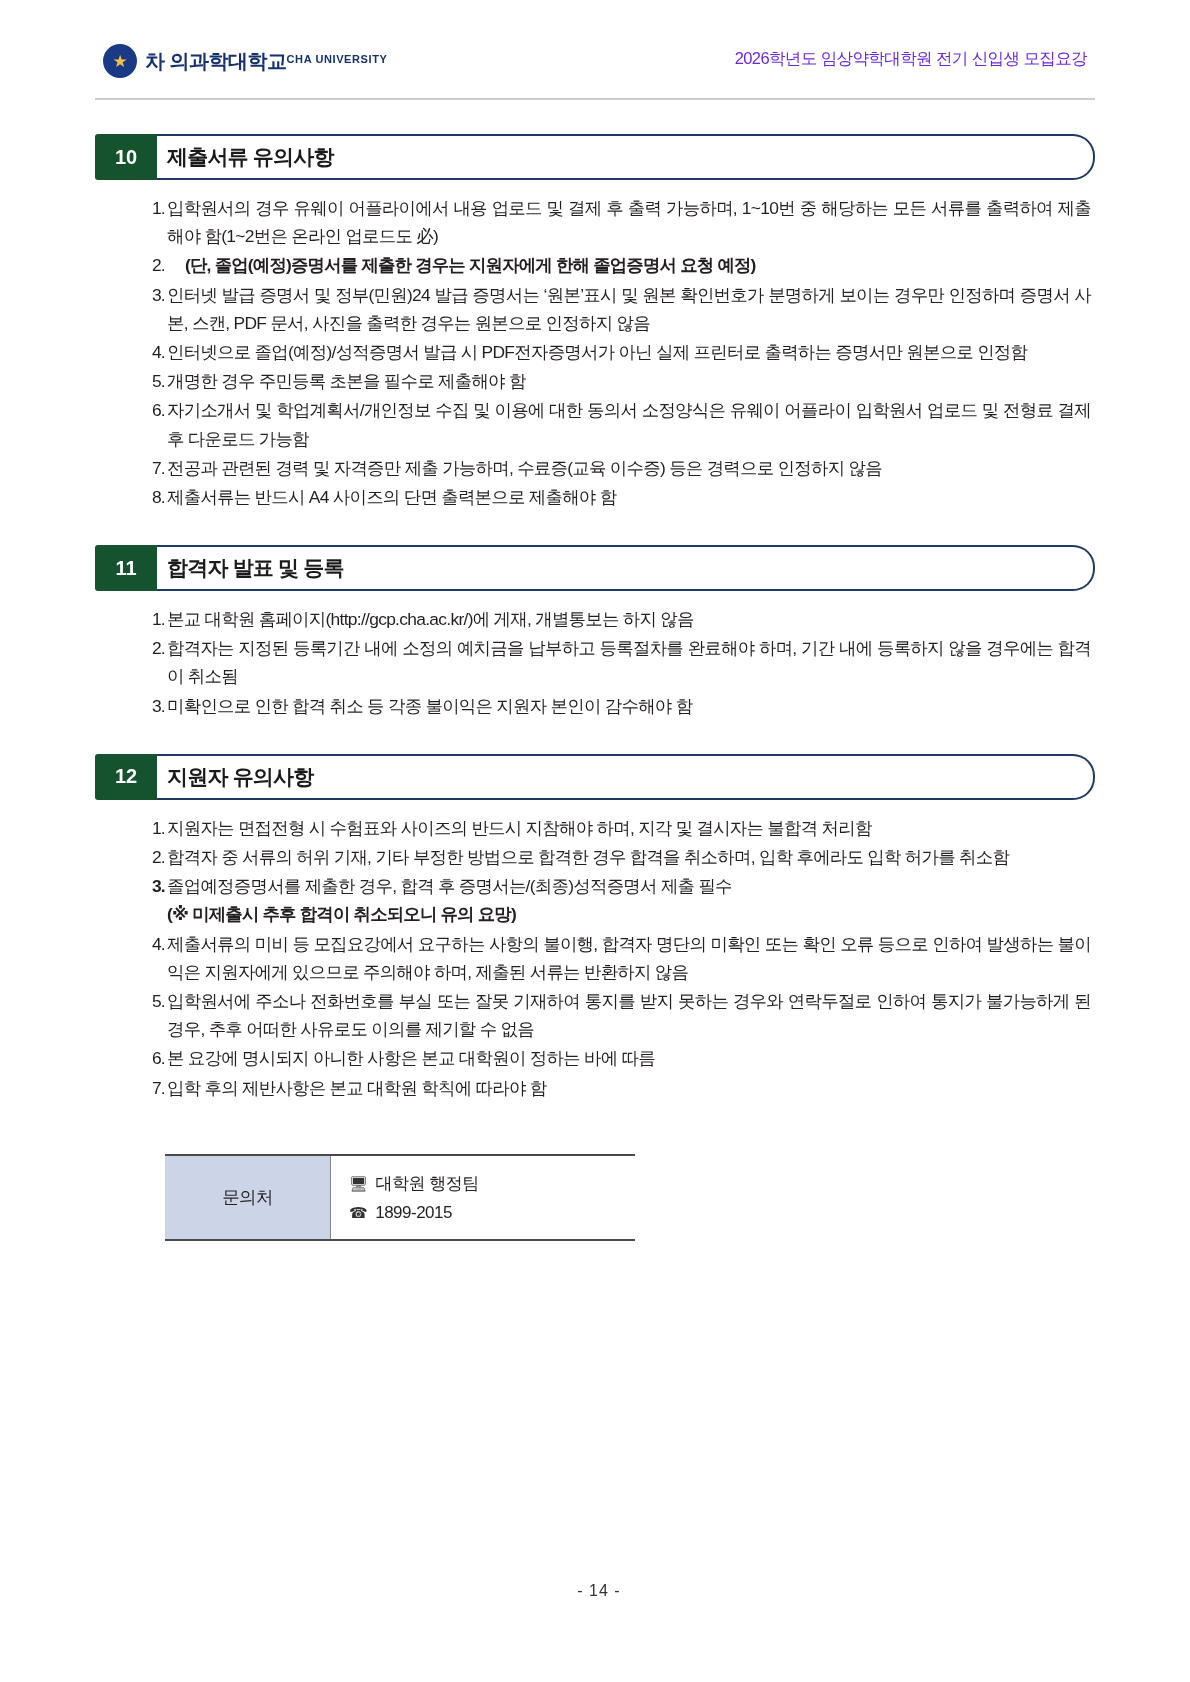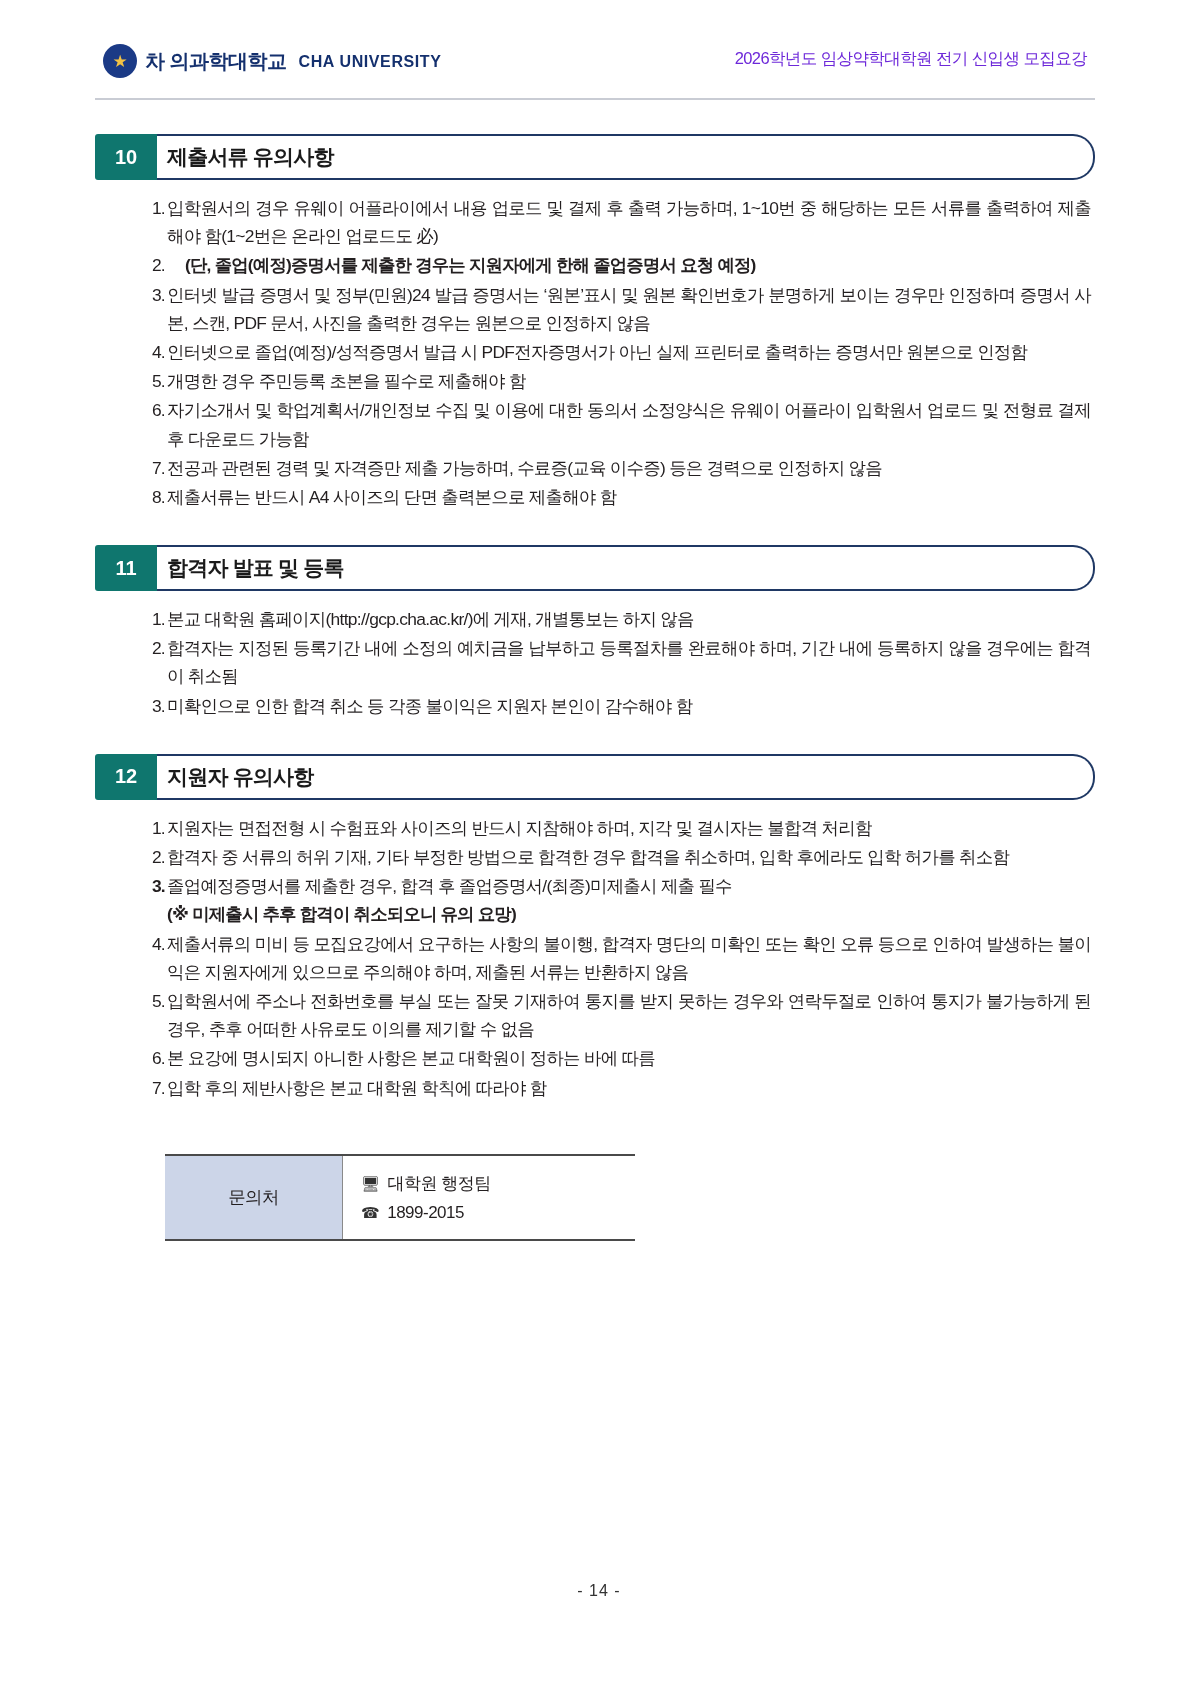--- a/index.html
+++ b/index.html
@@ -60,26 +60,25 @@
     flex-direction: row;
     line-height: 1.05;
   }
   .brand-kr {
     font-size: 20px;
     font-weight: bold;
     letter-spacing: -0.5px;
     color: #14306e;
   }
   .brand-en {
-    font-size: 16px;
+    font-size: 11px;
     font-weight: bold;
     letter-spacing: 0.6px;
     color: #14306e;
     margin-top: 3px;
-    margin-left: 12px;
   }
   .header-title {
     font-size: 16.5px;
     color: #6d28d9;
     letter-spacing: -0.6px;
     font-weight: 500;
     padding-bottom: 4px;
   }
 
   
@@ -87,21 +86,21 @@
     margin-top: 34px;
   }
   .sec-head {
     position: relative;
     height: 46px;
     display: flex;
     align-items: stretch;
   }
   .sec-num {
     width: 62px;
-    background: #0f766e;
+    background: #14532d;
     color: #ffffff;
     display: flex;
     align-items: center;
     justify-content: center;
     font-size: 20px;
     font-weight: bold;
     border-radius: 3px 0 0 3px;
     position: relative;
     z-index: 2;
     box-sizing: border-box;
@@ -160,21 +159,21 @@
     padding-left: 70px;
   }
   .contact-table {
     border-collapse: collapse;
     width: 470px;
     border-top: 2px solid #4a4a4a;
     border-bottom: 2px solid #4a4a4a;
   }
   .contact-table td {
     border: 1px solid #8a8a8a;
-    padding: 6px;
+    padding: 0;
   }
   .contact-label {
     width: 165px;
     background: #ccd5e8;
     text-align: center;
     font-size: 17.4px;
     letter-spacing: -0.6px;
     vertical-align: middle;
     border-left: none !important;
   }
@@ -303,21 +302,21 @@
       <li>
         <span class="marker">1.</span>
         <span>지원자는 면접전형 시 수험표와 사이즈의 반드시 지참해야 하며, 지각 및 결시자는 불합격 처리함</span>
       </li>
       <li>
         <span class="marker">2.</span>
         <span>합격자 중 서류의 허위 기재, 기타 부정한 방법으로 합격한 경우 합격을 취소하며, 입학 후에라도 입학 허가를 취소함</span>
       </li>
       <li class="bold-marker">
         <span class="marker">3.</span>
-        <span class="kw">졸업예정증명서를 제출한 경우, 합격 후 졸업증명서/(최종)미제출시 제출 필수</span>
+        <span class="kw">졸업예정증명서를 제출한 경우, 합격 후 증명서는/(최종)성적증명서 제출 필수</span>
         <span class="sub-note noindent">(※ 미제출시 추후 합격이 취소되오니 유의 요망)</span>
       </li>
       <li>
         <span class="marker">4.</span>
         <span>제출서류의 미비 등 모집요강에서 요구하는 사항의 불이행, 합격자 명단의 미확인 또는 확인 오류 등으로 인하여 발생하는 불이익은 지원자에게 있으므로 주의해야 하며, 제출된 서류는 반환하지 않음</span>
       </li>
       <li>
         <span class="marker">5.</span>
         <span>입학원서에 주소나 전화번호를 부실 또는 잘못 기재하여 통지를 받지 못하는 경우와 연락두절로 인하여 통지가 불가능하게 된 경우, 추후 어떠한 사유로도 이의를 제기할 수 없음</span>
       </li>

